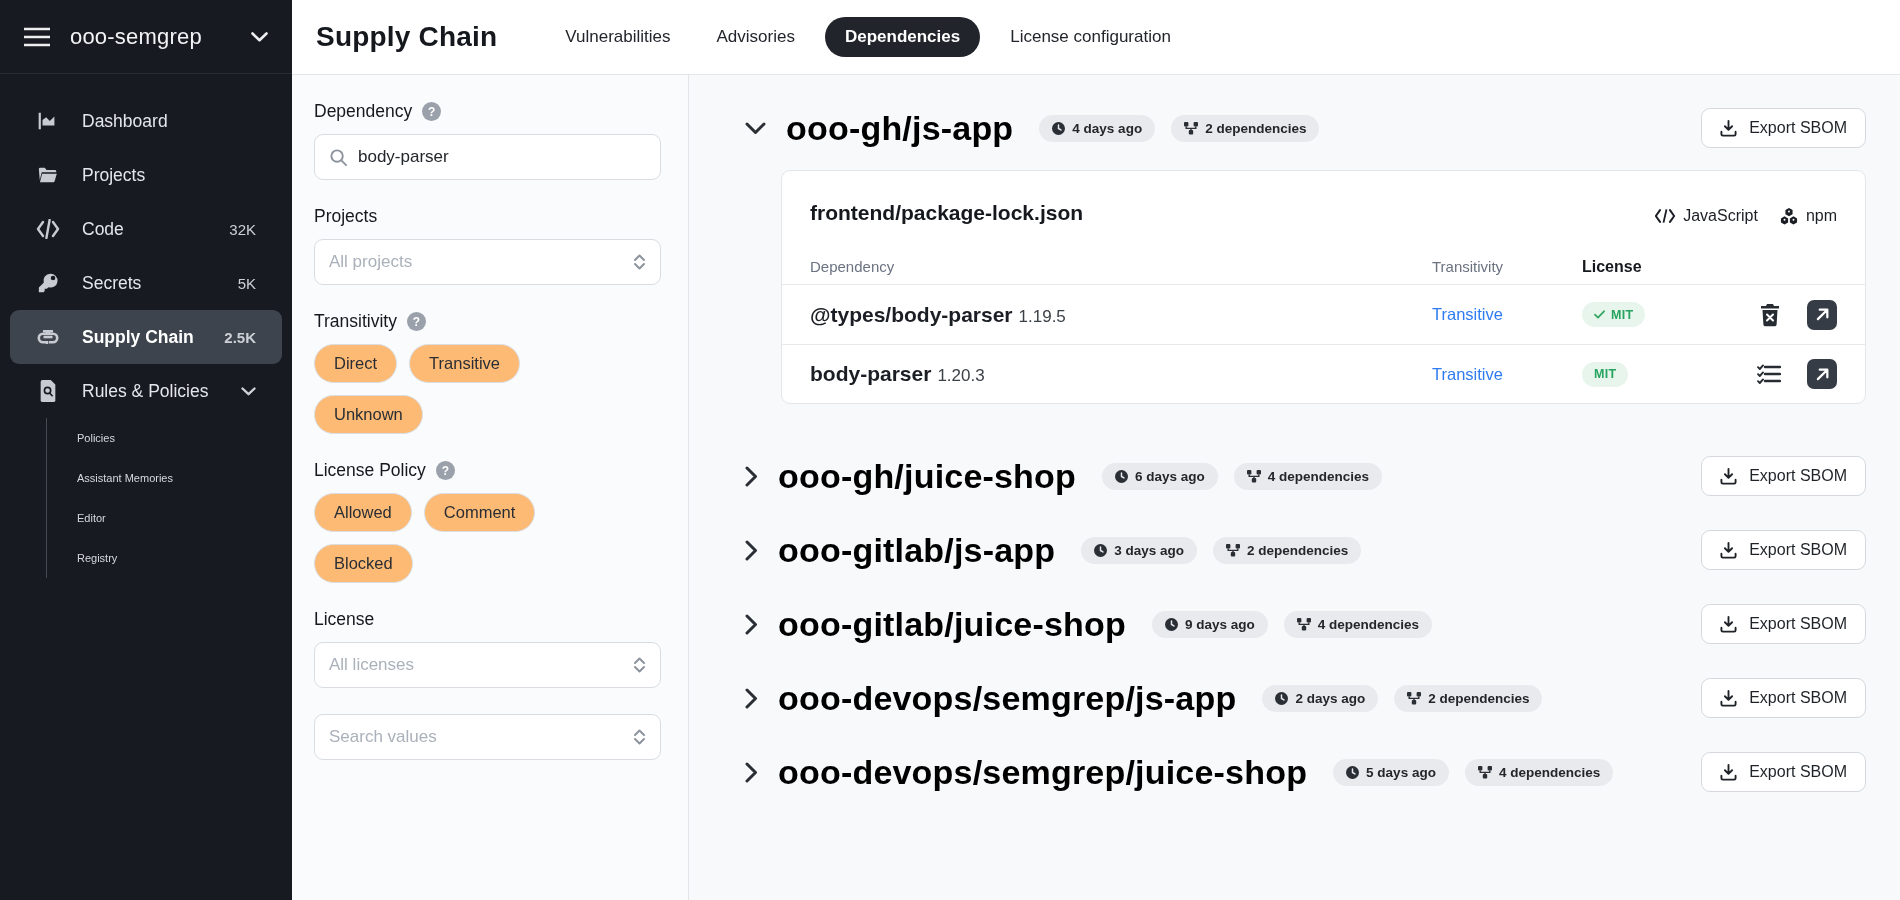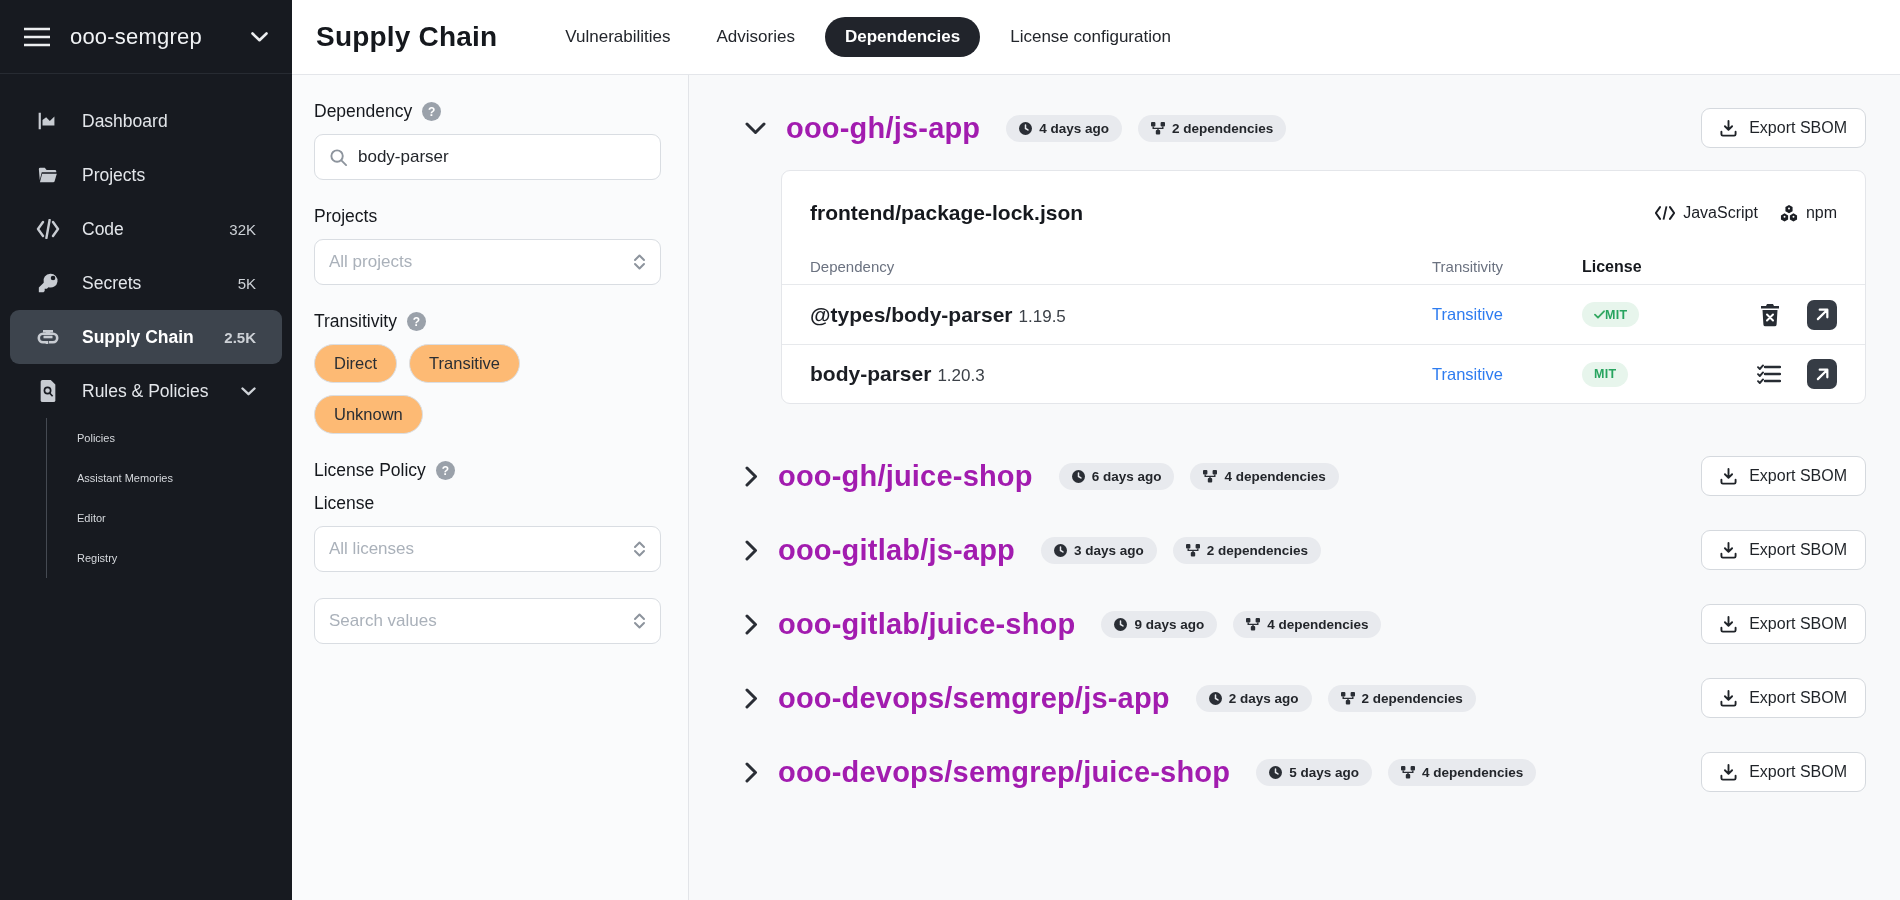--- a/index.html
+++ b/index.html
@@ -83,58 +83,58 @@
     background:#fdba74; border:1px solid #dadee3; border-radius:999px;
     padding:9px 19px; font-size:16.5px; color:#2a2e34; cursor:pointer; white-space:nowrap;
   }
   .muted-icon { color:#8d949d; }
 
   
   .content { flex:1; background:#f8f9fa; padding:25px 34px 0 56px; overflow:hidden; }
   .repo-row { display:flex; align-items:center; gap:20px; height:56px; }
   .repo-row + .repo-row { margin-top:18px; }
   .chev-btn { color:#2a2e35; cursor:pointer; display:flex; }
-  .repo-name { font-size:29px; font-weight:700; color:#a21caf; letter-spacing:.2px; }
+  .repo-name { font-size:34px; font-weight:700; color:#000000; letter-spacing:.2px; }
   .badges { display:flex; gap:16px; align-items:center; margin-left:6px; }
   .badge {
     background:#e8eaee; border-radius:999px; height:27px; padding:0 13px;
     display:flex; align-items:center; gap:7px;
     font-size:13.5px; font-weight:700; color:#23262b; white-space:nowrap;
   }
   .badge .b-icon { color:#2a2e35; }
   .export-btn {
     margin-left:auto; height:40px; background:#ffffff; border:1px solid #d5d9de;
     border-radius:9px; display:flex; align-items:center; gap:12px; padding:0 18px;
     font-size:16px; font-weight:500; color:#1f2328; cursor:pointer; white-space:nowrap;
   }
 
   
   .card {
     margin:14px 0 44px 36px; background:#ffffff; border:1px solid #e4e6ea; border-radius:9px;
     width:1085px;
   }
-  .card-head { display:flex; align-items:center; padding:30px 28px 24px 28px; }
+  .card-head { display:flex; align-items:flex-end; padding:30px 28px 24px 28px; }
   .lockfile { font-size:21px; font-weight:700; color:#15181d; }
   .card-meta { margin-left:auto; display:flex; align-items:center; gap:22px; }
   .meta-item { display:flex; align-items:center; gap:8px; font-size:16px; color:#1b1e24; }
   .tbl { width:100%; }
   .tbl-row {
     display:grid; grid-template-columns: 1fr 150px 135px 120px;
     align-items:center; padding:0 28px;
   }
   .tbl-head { height:36px; border-bottom:1px solid #e7e9ec; }
   .th { font-size:15px; color:#6b7280; }
   .th.license { font-weight:700; color:#15181d; font-size:16px; }
   .tbl-body .tbl-row { height:59px; }
   .tbl-body .tbl-row + .tbl-row { border-top:1px solid #e7e9ec; }
   .dep-name { font-size:21px; font-weight:700; color:#1b1e24; }
   .dep-ver { font-size:17px; font-weight:400; color:#3c4148; margin-left:6px; }
   .link-blue { font-size:16.5px; color:#2e7cf0; cursor:pointer; }
   .lic-badge {
-    display:inline-flex; align-items:center; background:#e7f5ec; border-radius:999px;
+    display:inline-flex; align-items:center; gap:6px; background:#e7f5ec; border-radius:999px;
     height:25px; padding:0 12px; font-size:12.5px; font-weight:700; color:#27a45f;
     letter-spacing:.3px;
   }
   .row-actions { display:flex; align-items:center; gap:26px; justify-content:flex-end; }
   .act-icon { color:#272c33; cursor:pointer; display:flex; }
   .ext-btn {
     width:30px; height:30px; background:#363c45; border-radius:7px;
     display:flex; align-items:center; justify-content:center; color:#ffffff; cursor:pointer;
   }
 </style>
@@ -279,20 +279,25 @@
       <div class="chips">
         <span class="chip">Direct</span>
         <span class="chip">Transitive</span>
         <span class="chip">Unknown</span>
       </div>
 
       <div class="f-label">
         <span>License Policy</span>
         <span class="help-dot">?</span>
       </div>
+      <div class="chips">
+        <span class="chip">Allowed</span>
+        <span class="chip">Comment</span>
+        <span class="chip">Blocked</span>
+      </div>
 
       <div class="f-label">
         <span>License</span>
       </div>
       <div class="f-select">
         <span class="f-placeholder">All licenses</span>
         <span class="muted-icon">
           <svg width="13" height="18" viewBox="0 0 13 18">
               <path d="M2 7 6.5 2.5 11 7M2 11 6.5 15.5 11 11" fill="none" stroke="currentColor" stroke-width="2" stroke-linecap="round" stroke-linejoin="round"></path>
             </svg>

